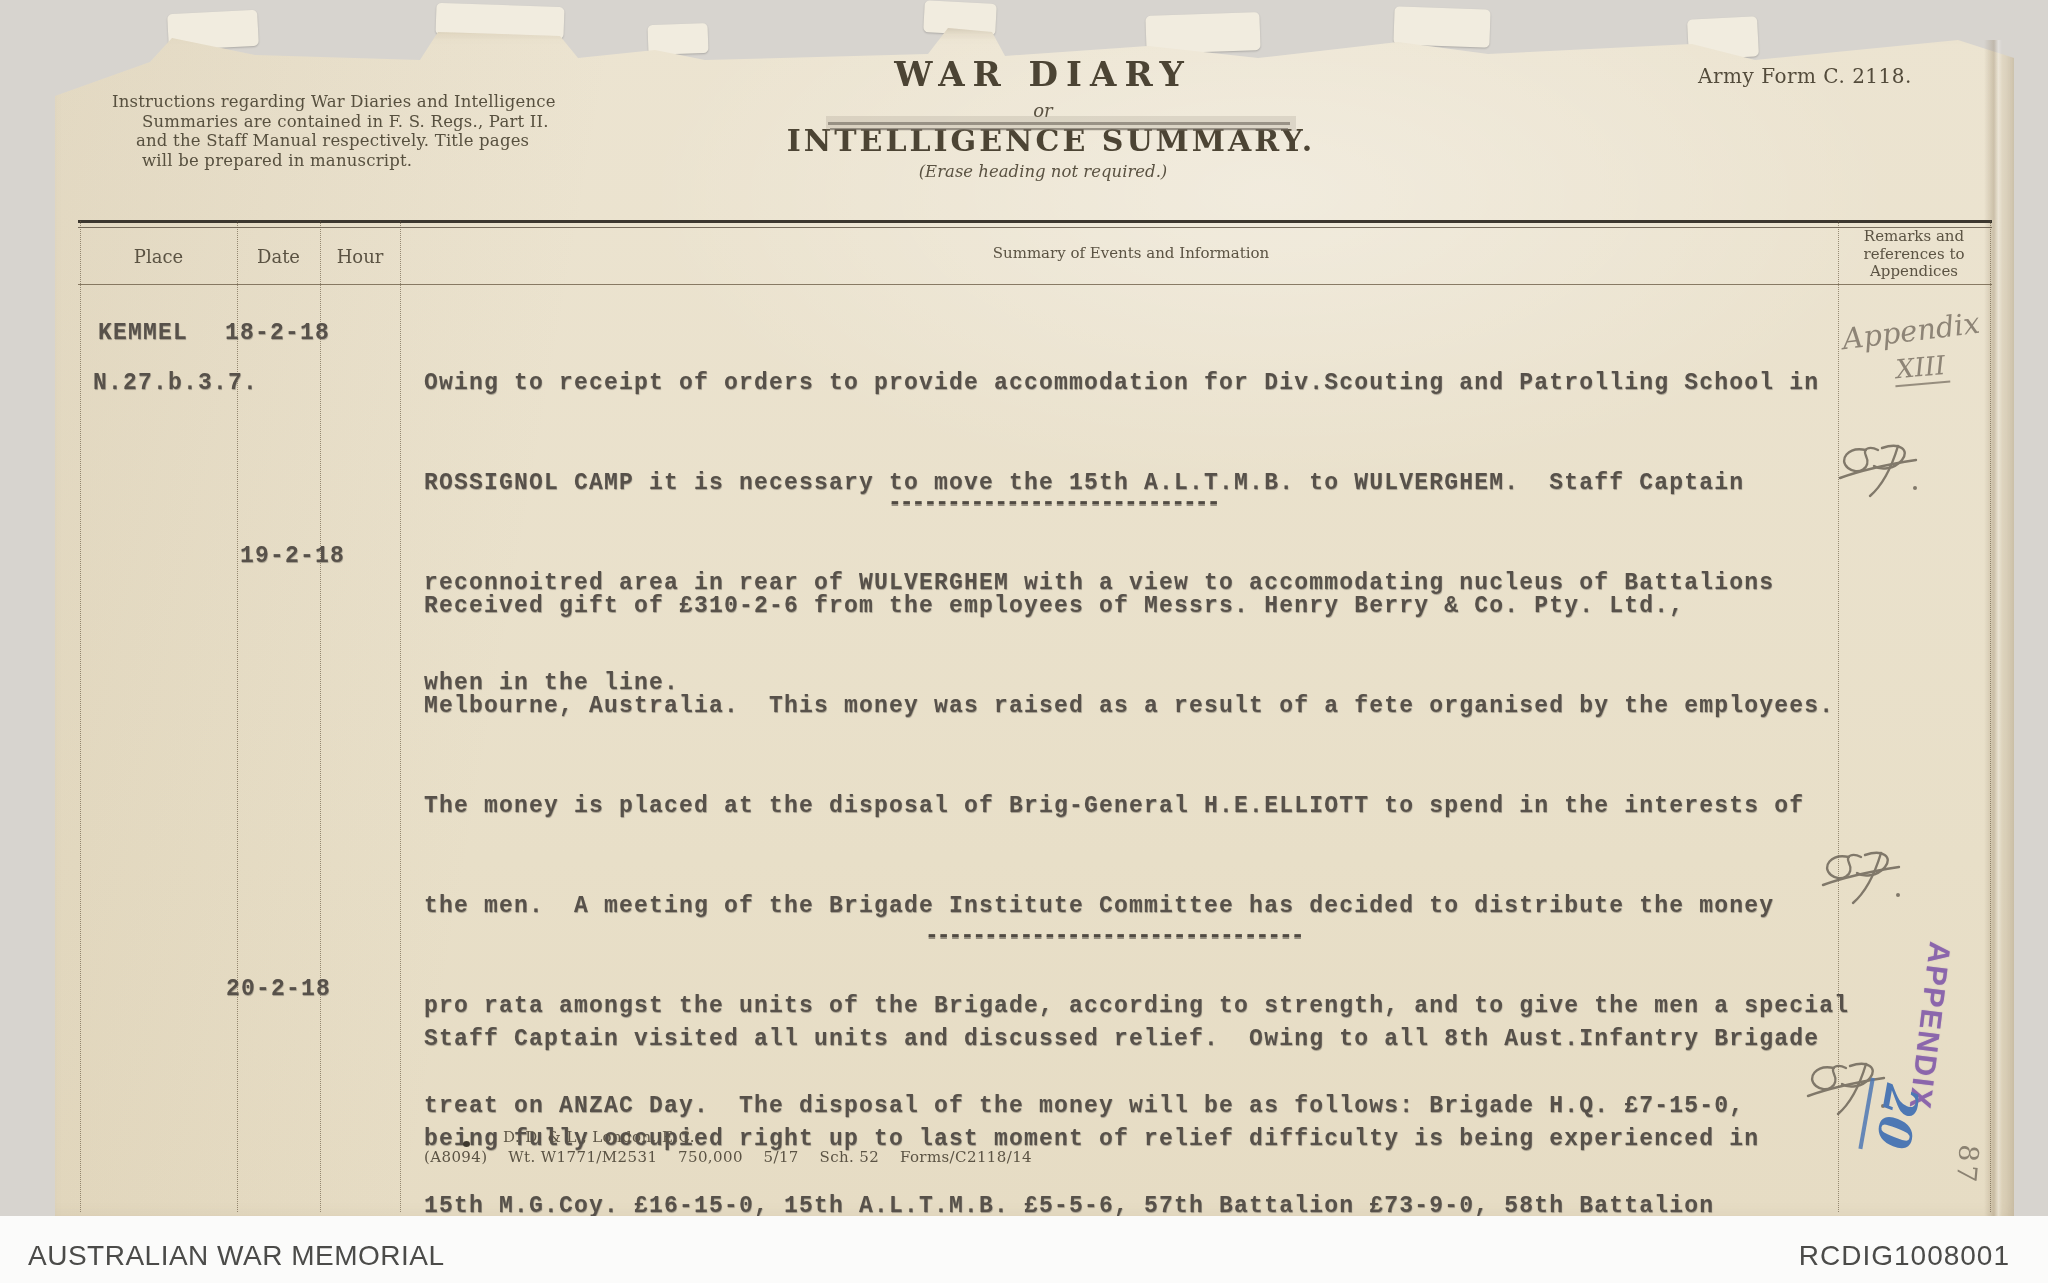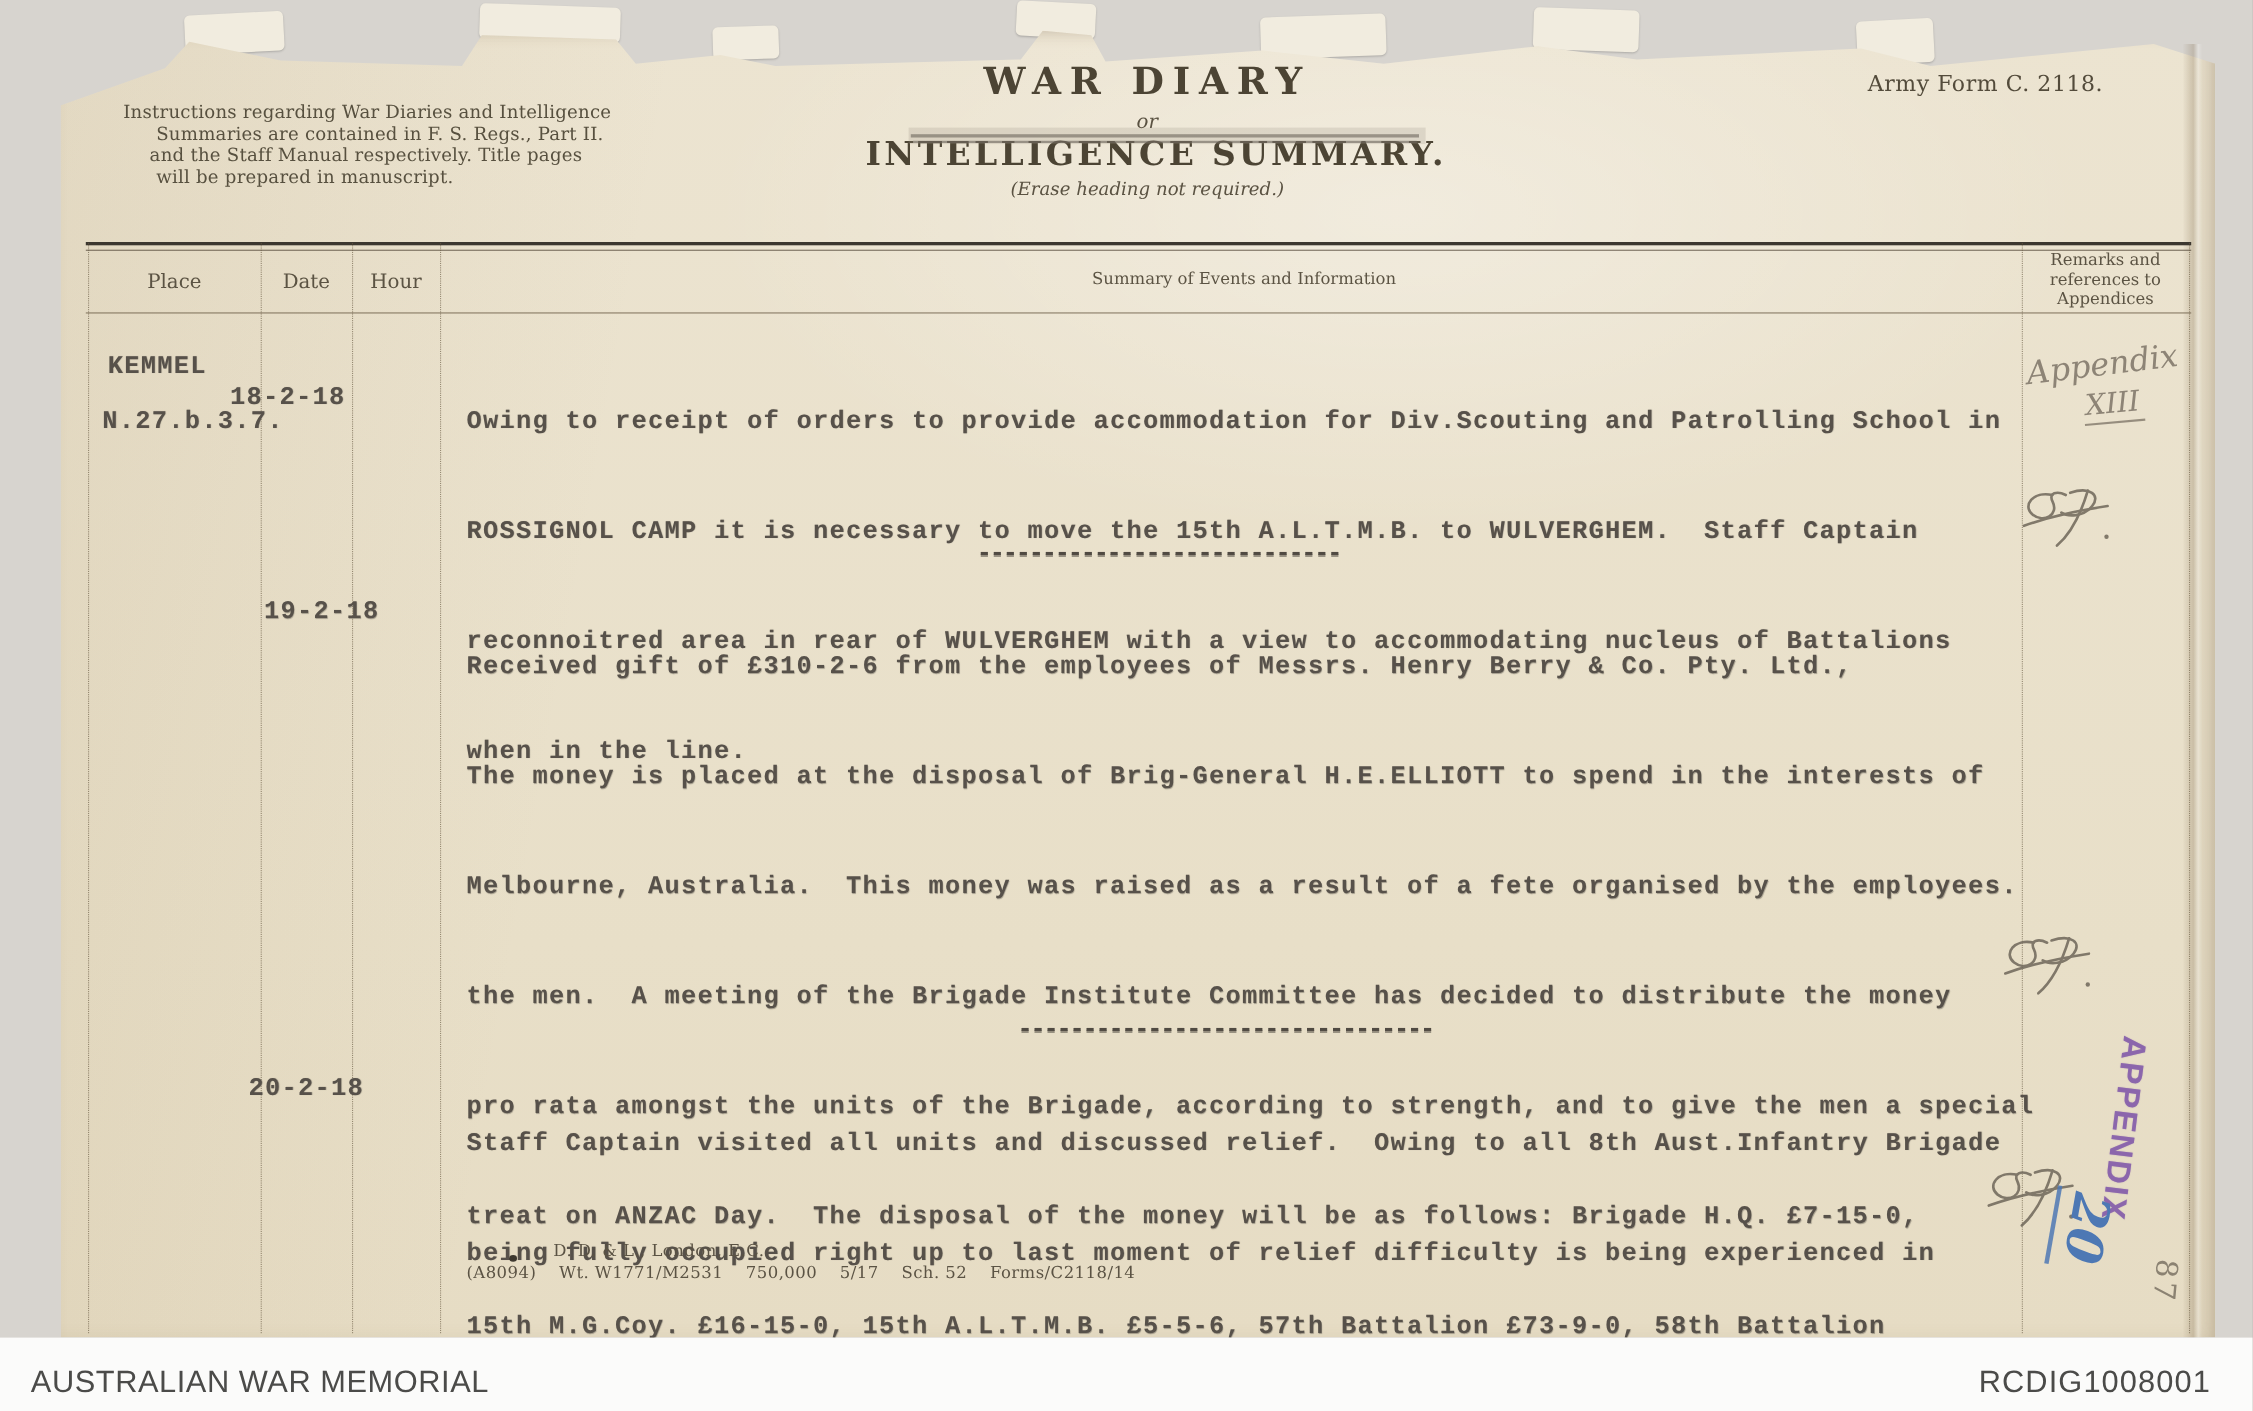--- a/index.html
+++ b/index.html
@@ -120,37 +120,37 @@
   <div class="abs colhead" style="left:320px;top:246px;width:80px;">Hour</div>
   <div class="abs colhead" style="left:424px;top:244px;width:1414px;font-size:15px;">Summary of Events and Information</div>
   <div class="abs colhead-sm" style="left:1840px;top:228px;width:148px;">
     <div>Remarks and</div>
     <div>references to</div>
     <div>Appendices</div>
   </div>
 
   <div class="abs tw" style="left:98px;top:320px;">KEMMEL</div>
   <div class="abs tw" style="left:93px;top:370px;">N.27.b.3.7.</div>
-  <div class="abs tw" style="left:209px;top:320px;margin-top:28px;">18-2-18</div>
+  <div class="abs tw" style="left:225px;top:320px;">18-2-18</div>
   <div class="abs tw" style="left:424px;top:318px;">
     <div class="tw-line">Owing to receipt of orders to provide accommodation for Div.Scouting and Patrolling School in</div>
     <div class="tw-line">ROSSIGNOL CAMP it is necessary to move the 15th A.L.T.M.B. to WULVERGHEM.  Staff Captain</div>
     <div class="tw-line">reconnoitred area in rear of WULVERGHEM with a view to accommodating nucleus of Battalions</div>
     <div class="tw-line">when in the line.</div>
   </div>
   <div class="abs pencil" style="left:1842px;top:314px;font-size:29px;transform:rotate(-7deg);">Appendix</div>
   <div class="abs pencil" style="left:1894px;top:352px;font-size:26px;transform:rotate(-5deg);border-bottom:2px solid rgba(141,132,118,.9);padding:0 4px 1px 2px;">XIII</div>
 
   <div class="abs tw tw-divider" style="left:888px;top:490px;">----------------------------</div>
 
   <div class="abs tw" style="left:240px;top:543px;">19-2-18</div>
   <div class="abs tw" style="left:424px;top:541px;">
     <div class="tw-line">Received gift of £310-2-6 from the employees of Messrs. Henry Berry &amp; Co. Pty. Ltd.,</div>
+    <div class="tw-line">Melbourne, Australia.  This money was raised as a result of a fete organised by the employees.</div>
     <div class="tw-line">The money is placed at the disposal of Brig-General H.E.ELLIOTT to spend in the interests of</div>
-    <div class="tw-line">Melbourne, Australia.  This money was raised as a result of a fete organised by the employees.</div>
     <div class="tw-line">the men.  A meeting of the Brigade Institute Committee has decided to distribute the money</div>
     <div class="tw-line">pro rata amongst the units of the Brigade, according to strength, and to give the men a special</div>
     <div class="tw-line">treat on ANZAC Day.  The disposal of the money will be as follows: Brigade H.Q. £7-15-0,</div>
     <div class="tw-line">15th M.G.Coy. £16-15-0, 15th A.L.T.M.B. £5-5-6, 57th Battalion £73-9-0, 58th Battalion</div>
     
   </div>
 
   <div class="abs tw tw-divider" style="left:925px;top:923px;">--------------------------------</div>
 
   <div class="abs tw" style="left:226px;top:976px;">20-2-18</div>

